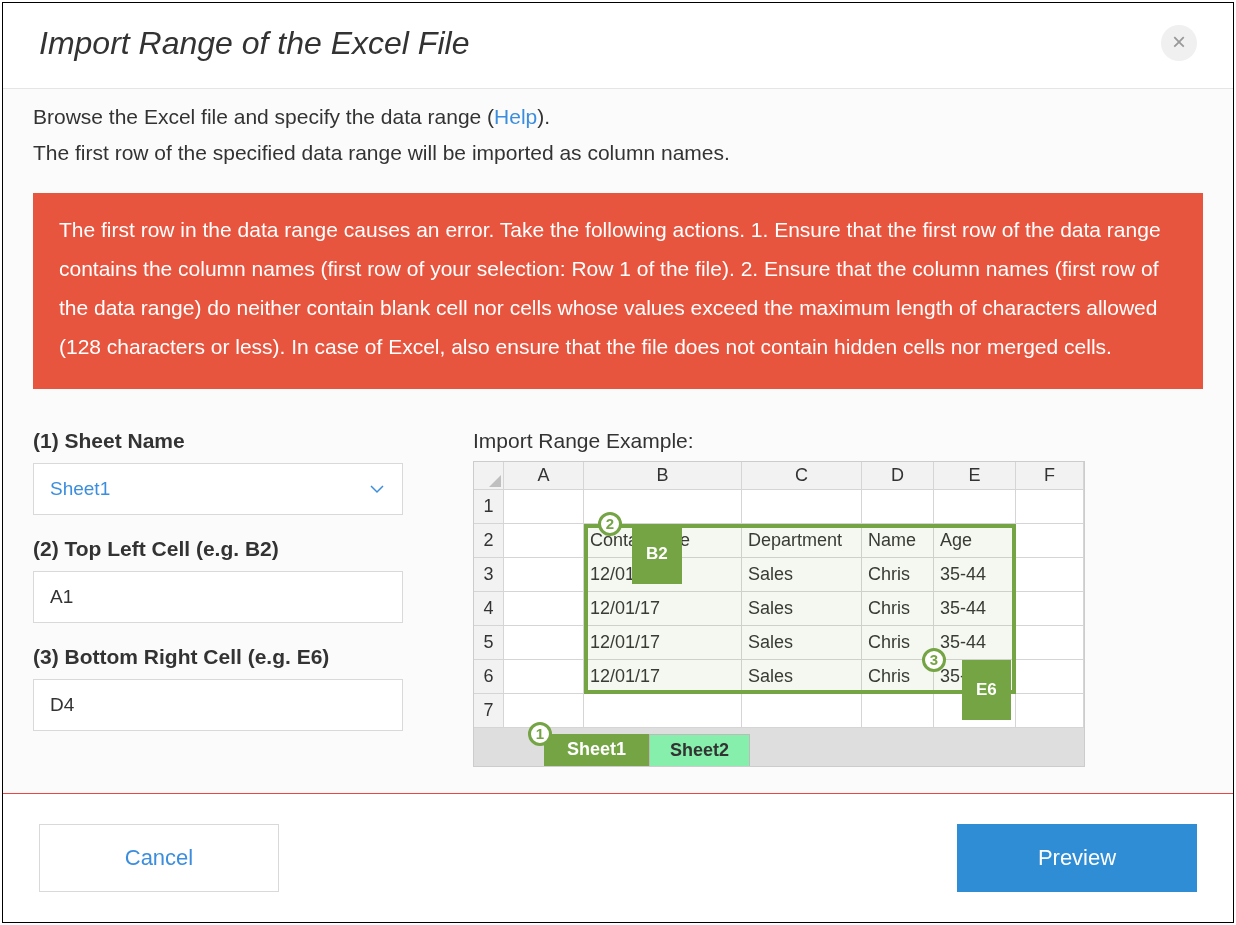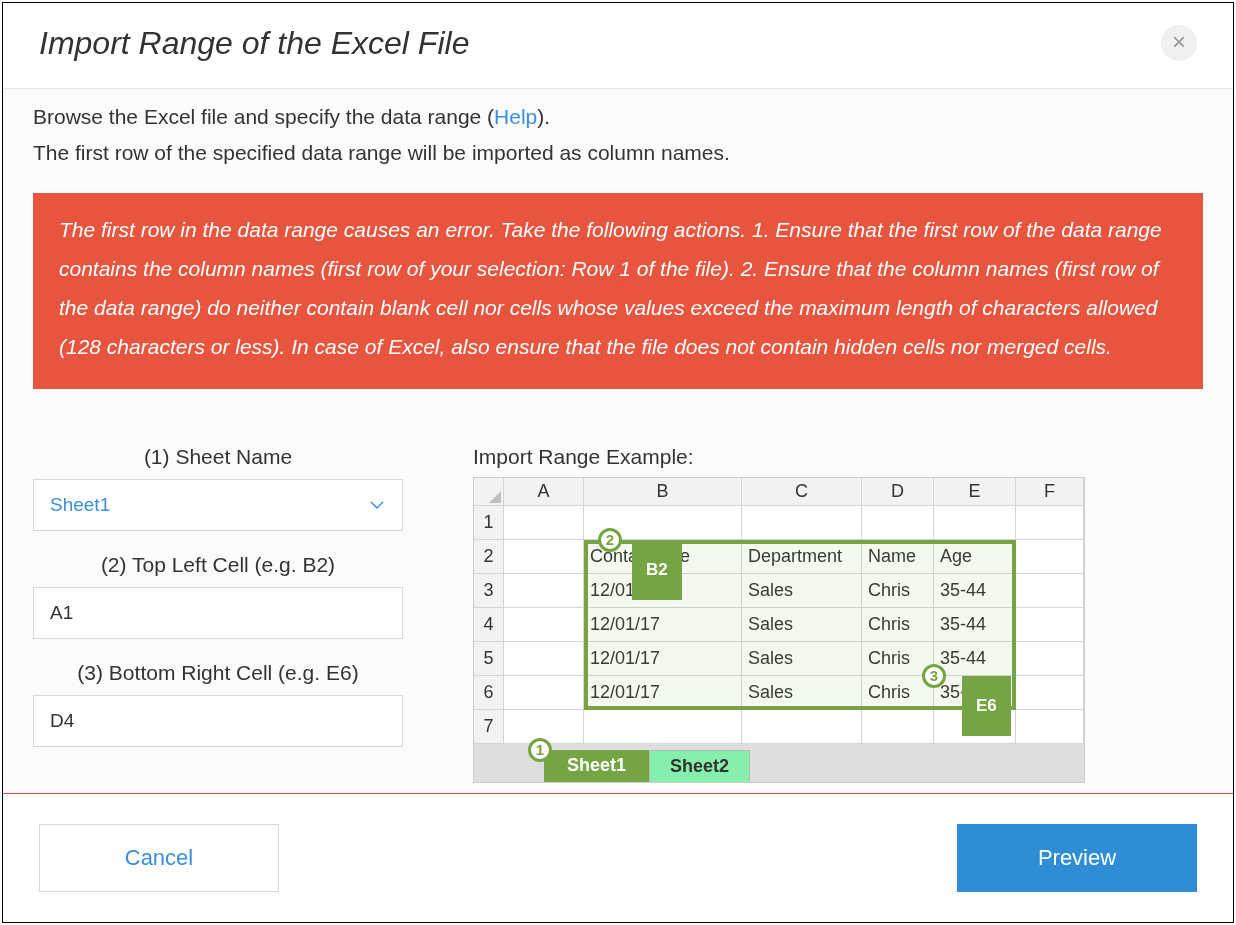--- a/index.html
+++ b/index.html
@@ -62,40 +62,38 @@
     color: #3b8ede;
     text-decoration: none;
   }
   .alert {
     background: #e8553f;
     color: #fff;
     padding: 18px 26px 22px 26px;
     font-size: 21px;
     font-weight: 300;
     line-height: 1.85;
-    margin-bottom: 56px;
-    font-style: italic;
+    margin-bottom: 40px;
   }
   .content-row {
     display: flex;
     gap: 70px;
     align-items: flex-start;
   }
   .form-col {
     width: 370px;
   }
   .field {
     margin-bottom: 22px;
   }
   .field-label {
     font-size: 21px;
-    font-weight: 400;
+    font-weight: 700;
     color: #333;
     margin-bottom: 10px;
-    text-align: center;
   }
   .select-box, .text-input {
     width: 100%;
     height: 52px;
     border: 1px solid #d9d9d9;
     background: #fff;
     padding: 0 16px;
     font-size: 19px;
     font-weight: 300;
     display: flex;

